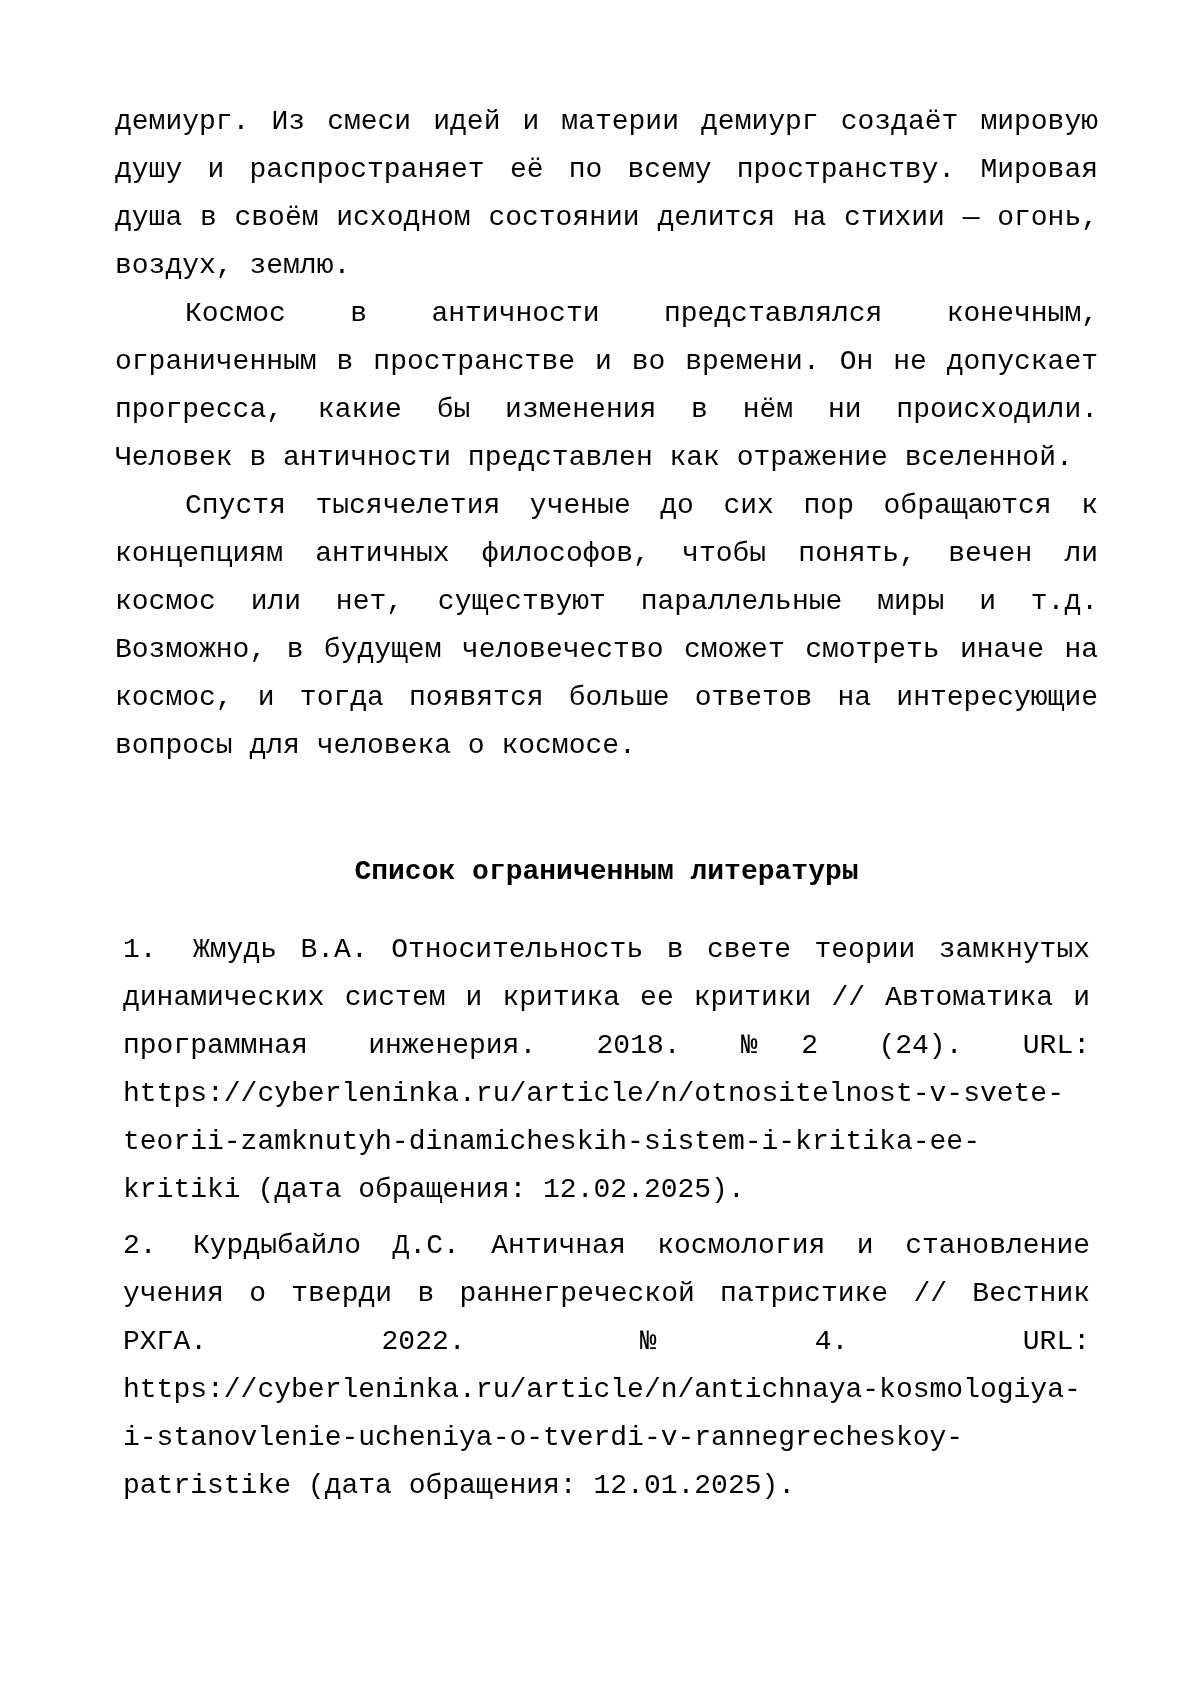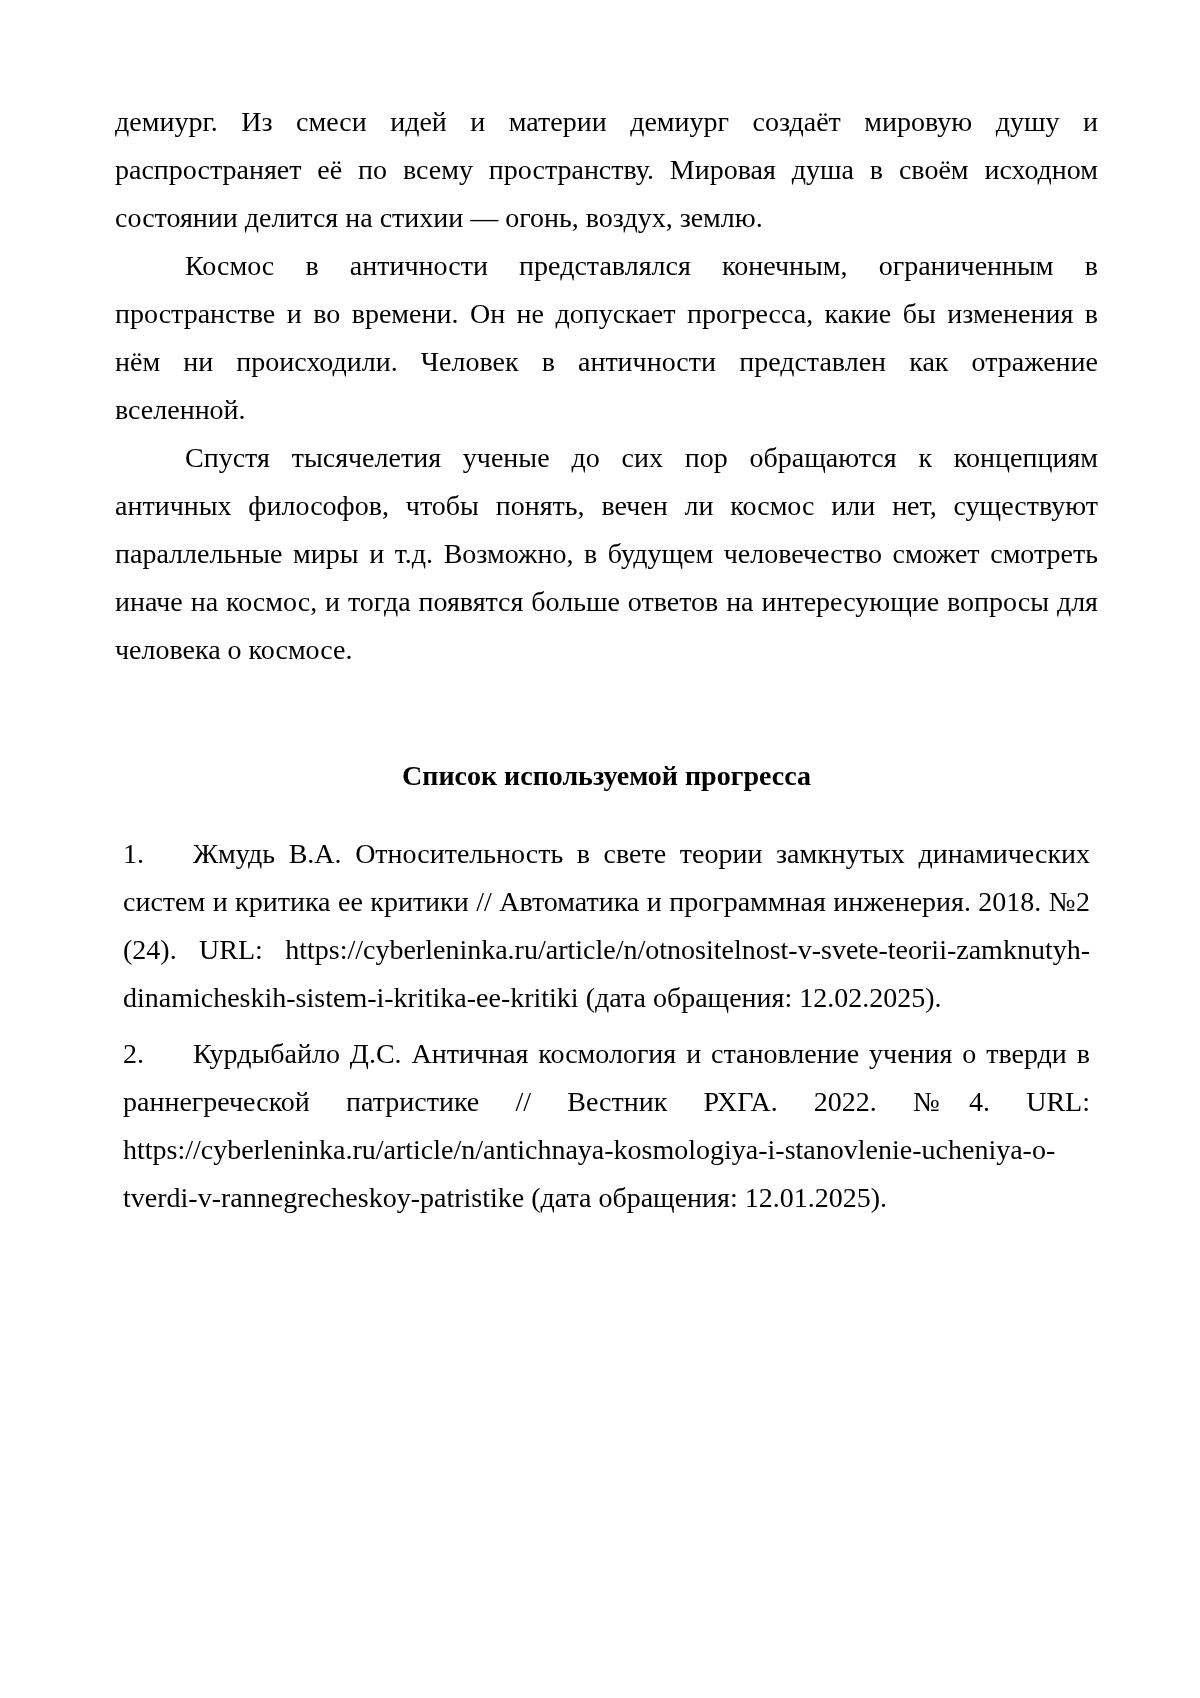--- a/index.html
+++ b/index.html
@@ -6,21 +6,21 @@
     margin: 0;
     padding: 0;
     background: #ffffff;
   }
   .page {
     position: relative;
     width: 1200px;
     height: 1510px;
     background: #ffffff;
     color: #000000;
-    font-family: Liberation Serif, serif;
+    font-family: Liberation Mono, monospace;
     font-size: 28px;
     overflow: hidden;
   }
   .content {
     position: absolute;
     left: 115px;
     top: 98px;
     width: 983px;
   }
   .para {
@@ -64,21 +64,21 @@
 
 <div class="page">
   <div class="content">
 
     <p class="para">демиург. Из смеси идей и материи демиург создаёт мировую душу и распространяет её по всему пространству. Мировая душа в своём исходном состоянии делится на стихии — огонь, воздух, землю.</p>
 
     <p class="para indented">Космос в античности представлялся конечным, ограниченным в пространстве и во времени. Он не допускает прогресса, какие бы изменения в нём ни происходили. Человек в античности представлен как отражение вселенной.</p>
 
     <p class="para indented">Спустя тысячелетия ученые до сих пор обращаются к концепциям античных философов, чтобы понять, вечен ли космос или нет, существуют параллельные миры и т.д. Возможно, в будущем человечество сможет смотреть иначе на космос, и тогда появятся больше ответов на интересующие вопросы для человека о космосе.</p>
 
-    <h2 class="bib-heading">Список используемой прогресса</h2>
+    <h2 class="bib-heading">Список ограниченным литературы</h2>
 
     <p class="ref"><span class="ref-num">1.</span><span>Жмудь В.А. Относительность в свете теории замкнутых динамических систем и критика ее критики // Автоматика и программная инженерия. 2018. №2 (24). URL: https://cyberleninka.ru/article/n/otnositelnost-v-svete-teorii-zamknutyh-dinamicheskih-sistem-i-kritika-ee-kritiki (дата обращения: 12.02.2025).</span></p>
 
     <p class="ref"><span class="ref-num">2.</span><span>Курдыбайло Д.С. Античная космология и становление учения о тверди в раннегреческой патристике // Вестник РХГА. 2022. №4. URL: https://cyberleninka.ru/article/n/antichnaya-kosmologiya-i-stanovlenie-ucheniya-o-tverdi-v-rannegrecheskoy-patristike (дата обращения: 12.01.2025).</span></p>
 
 
 
   </div>
 
   <div class="page-number">16</div>

